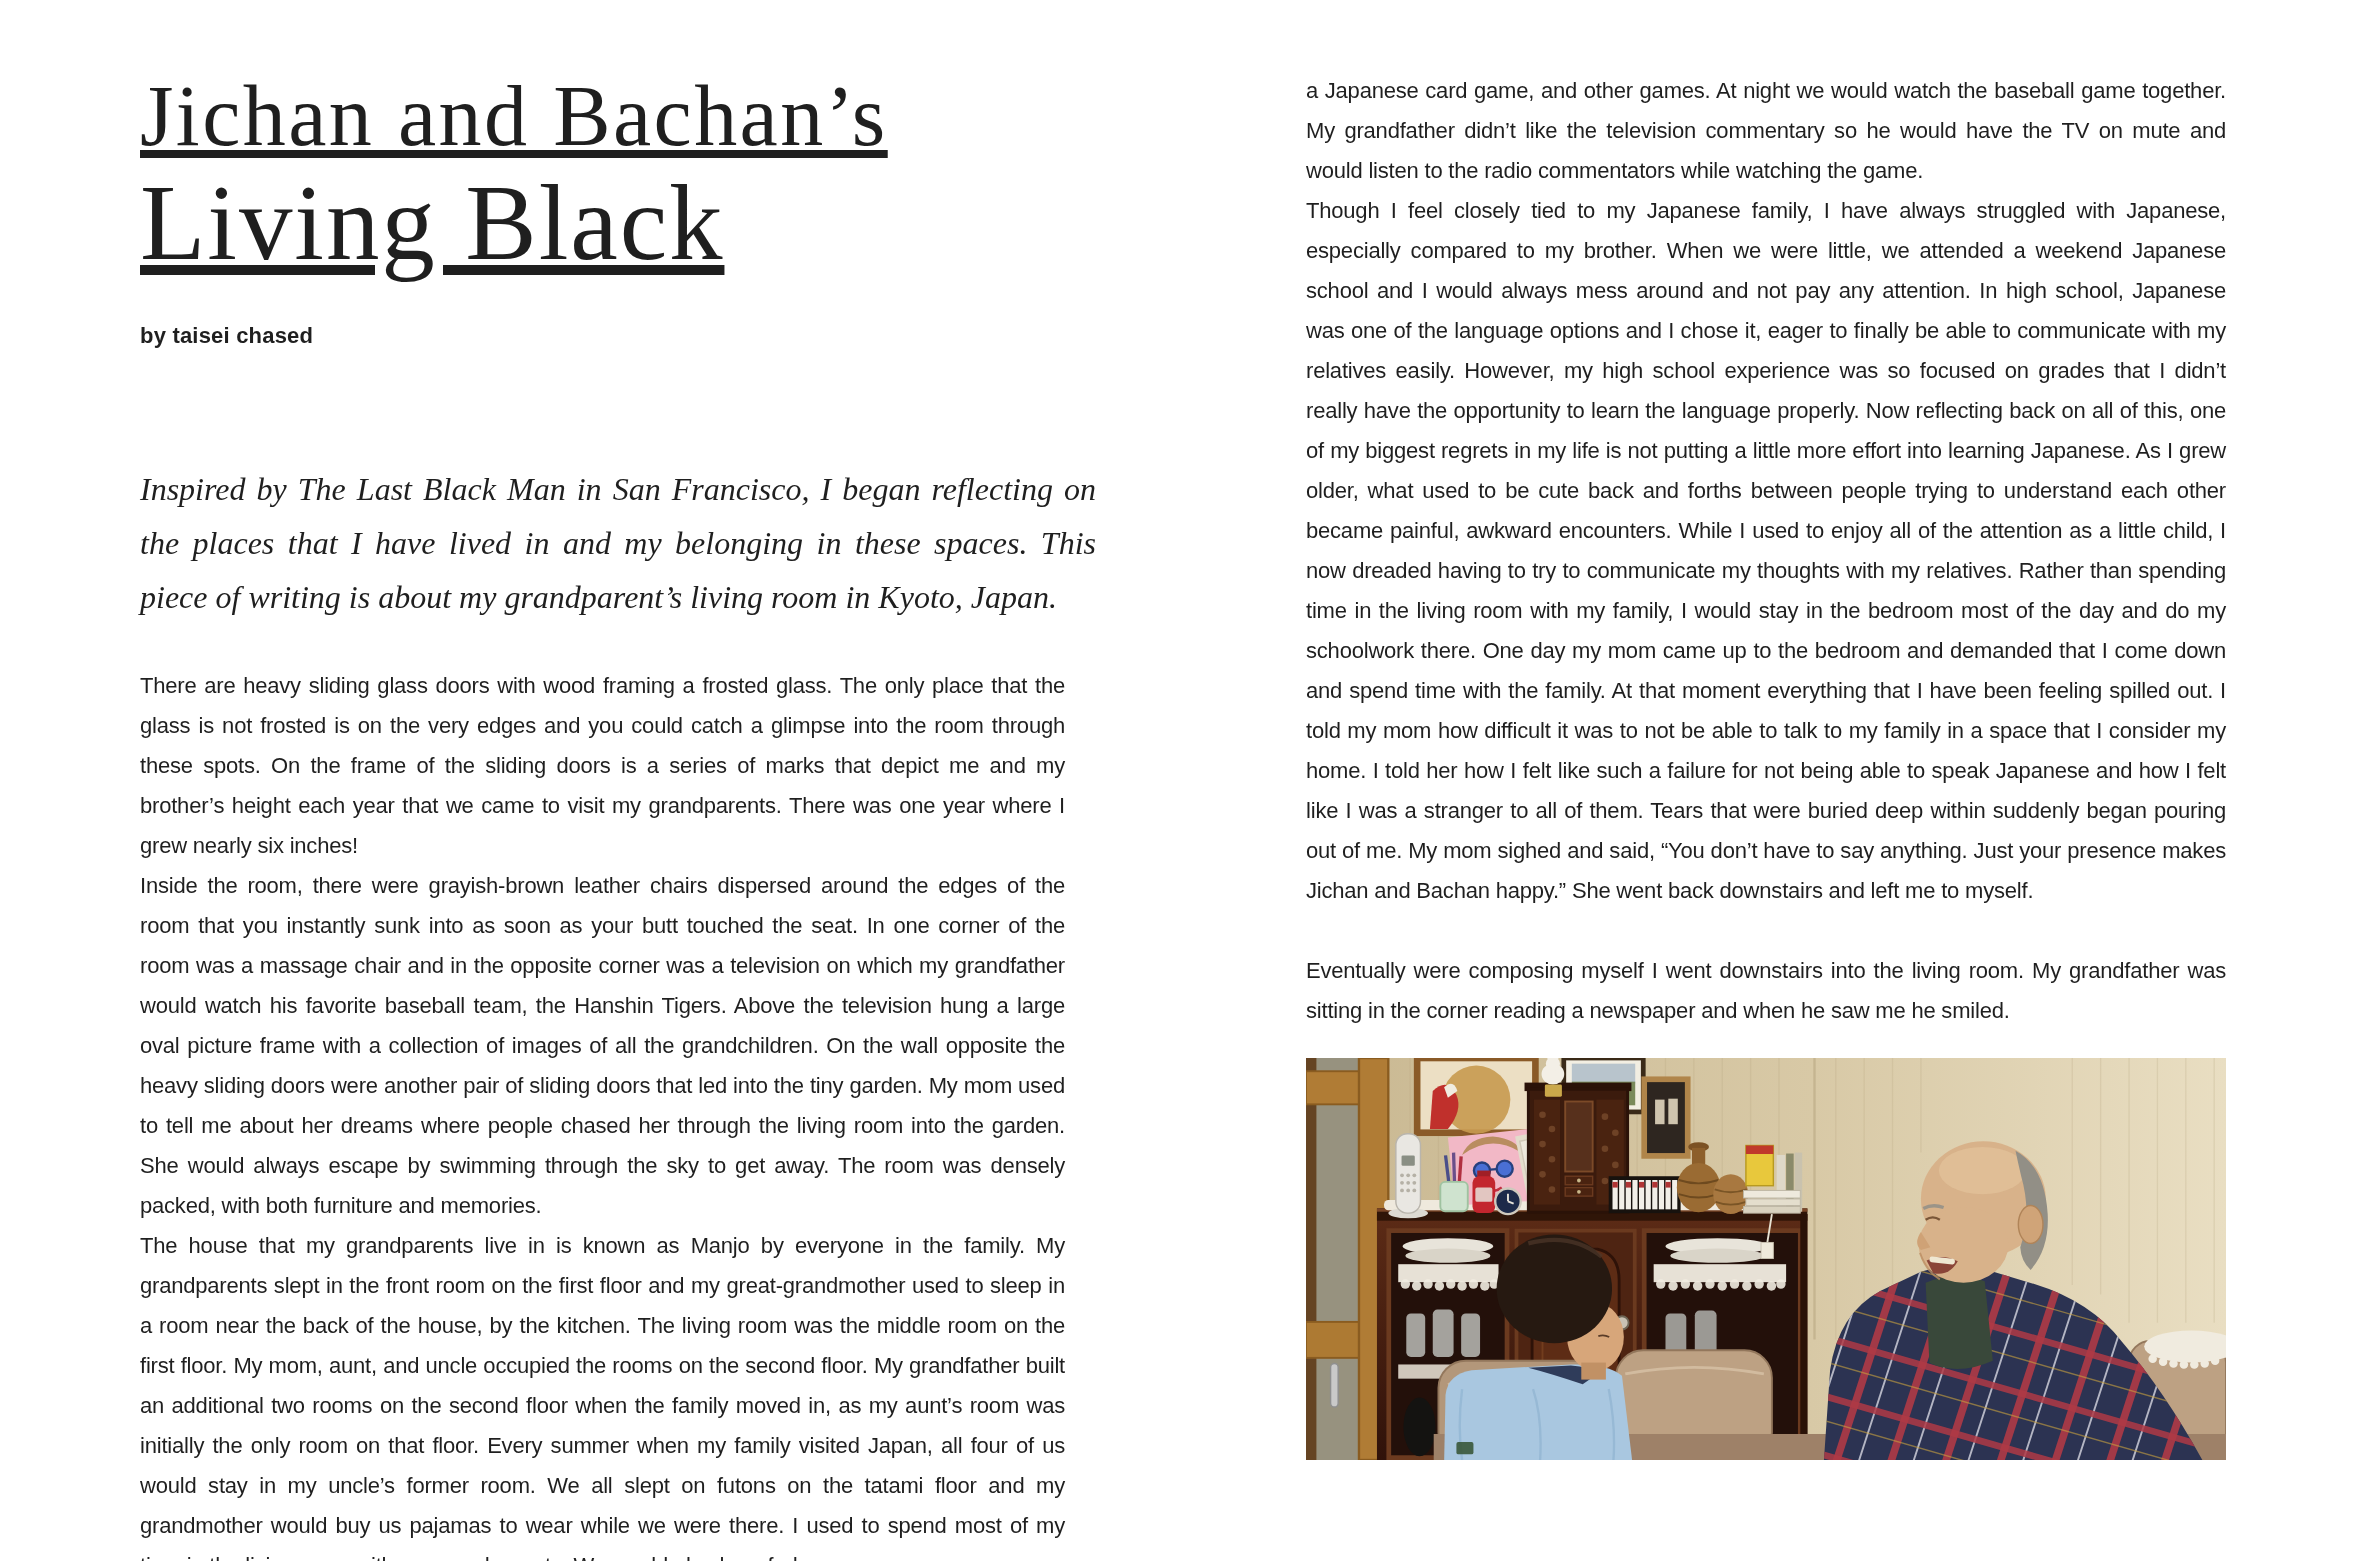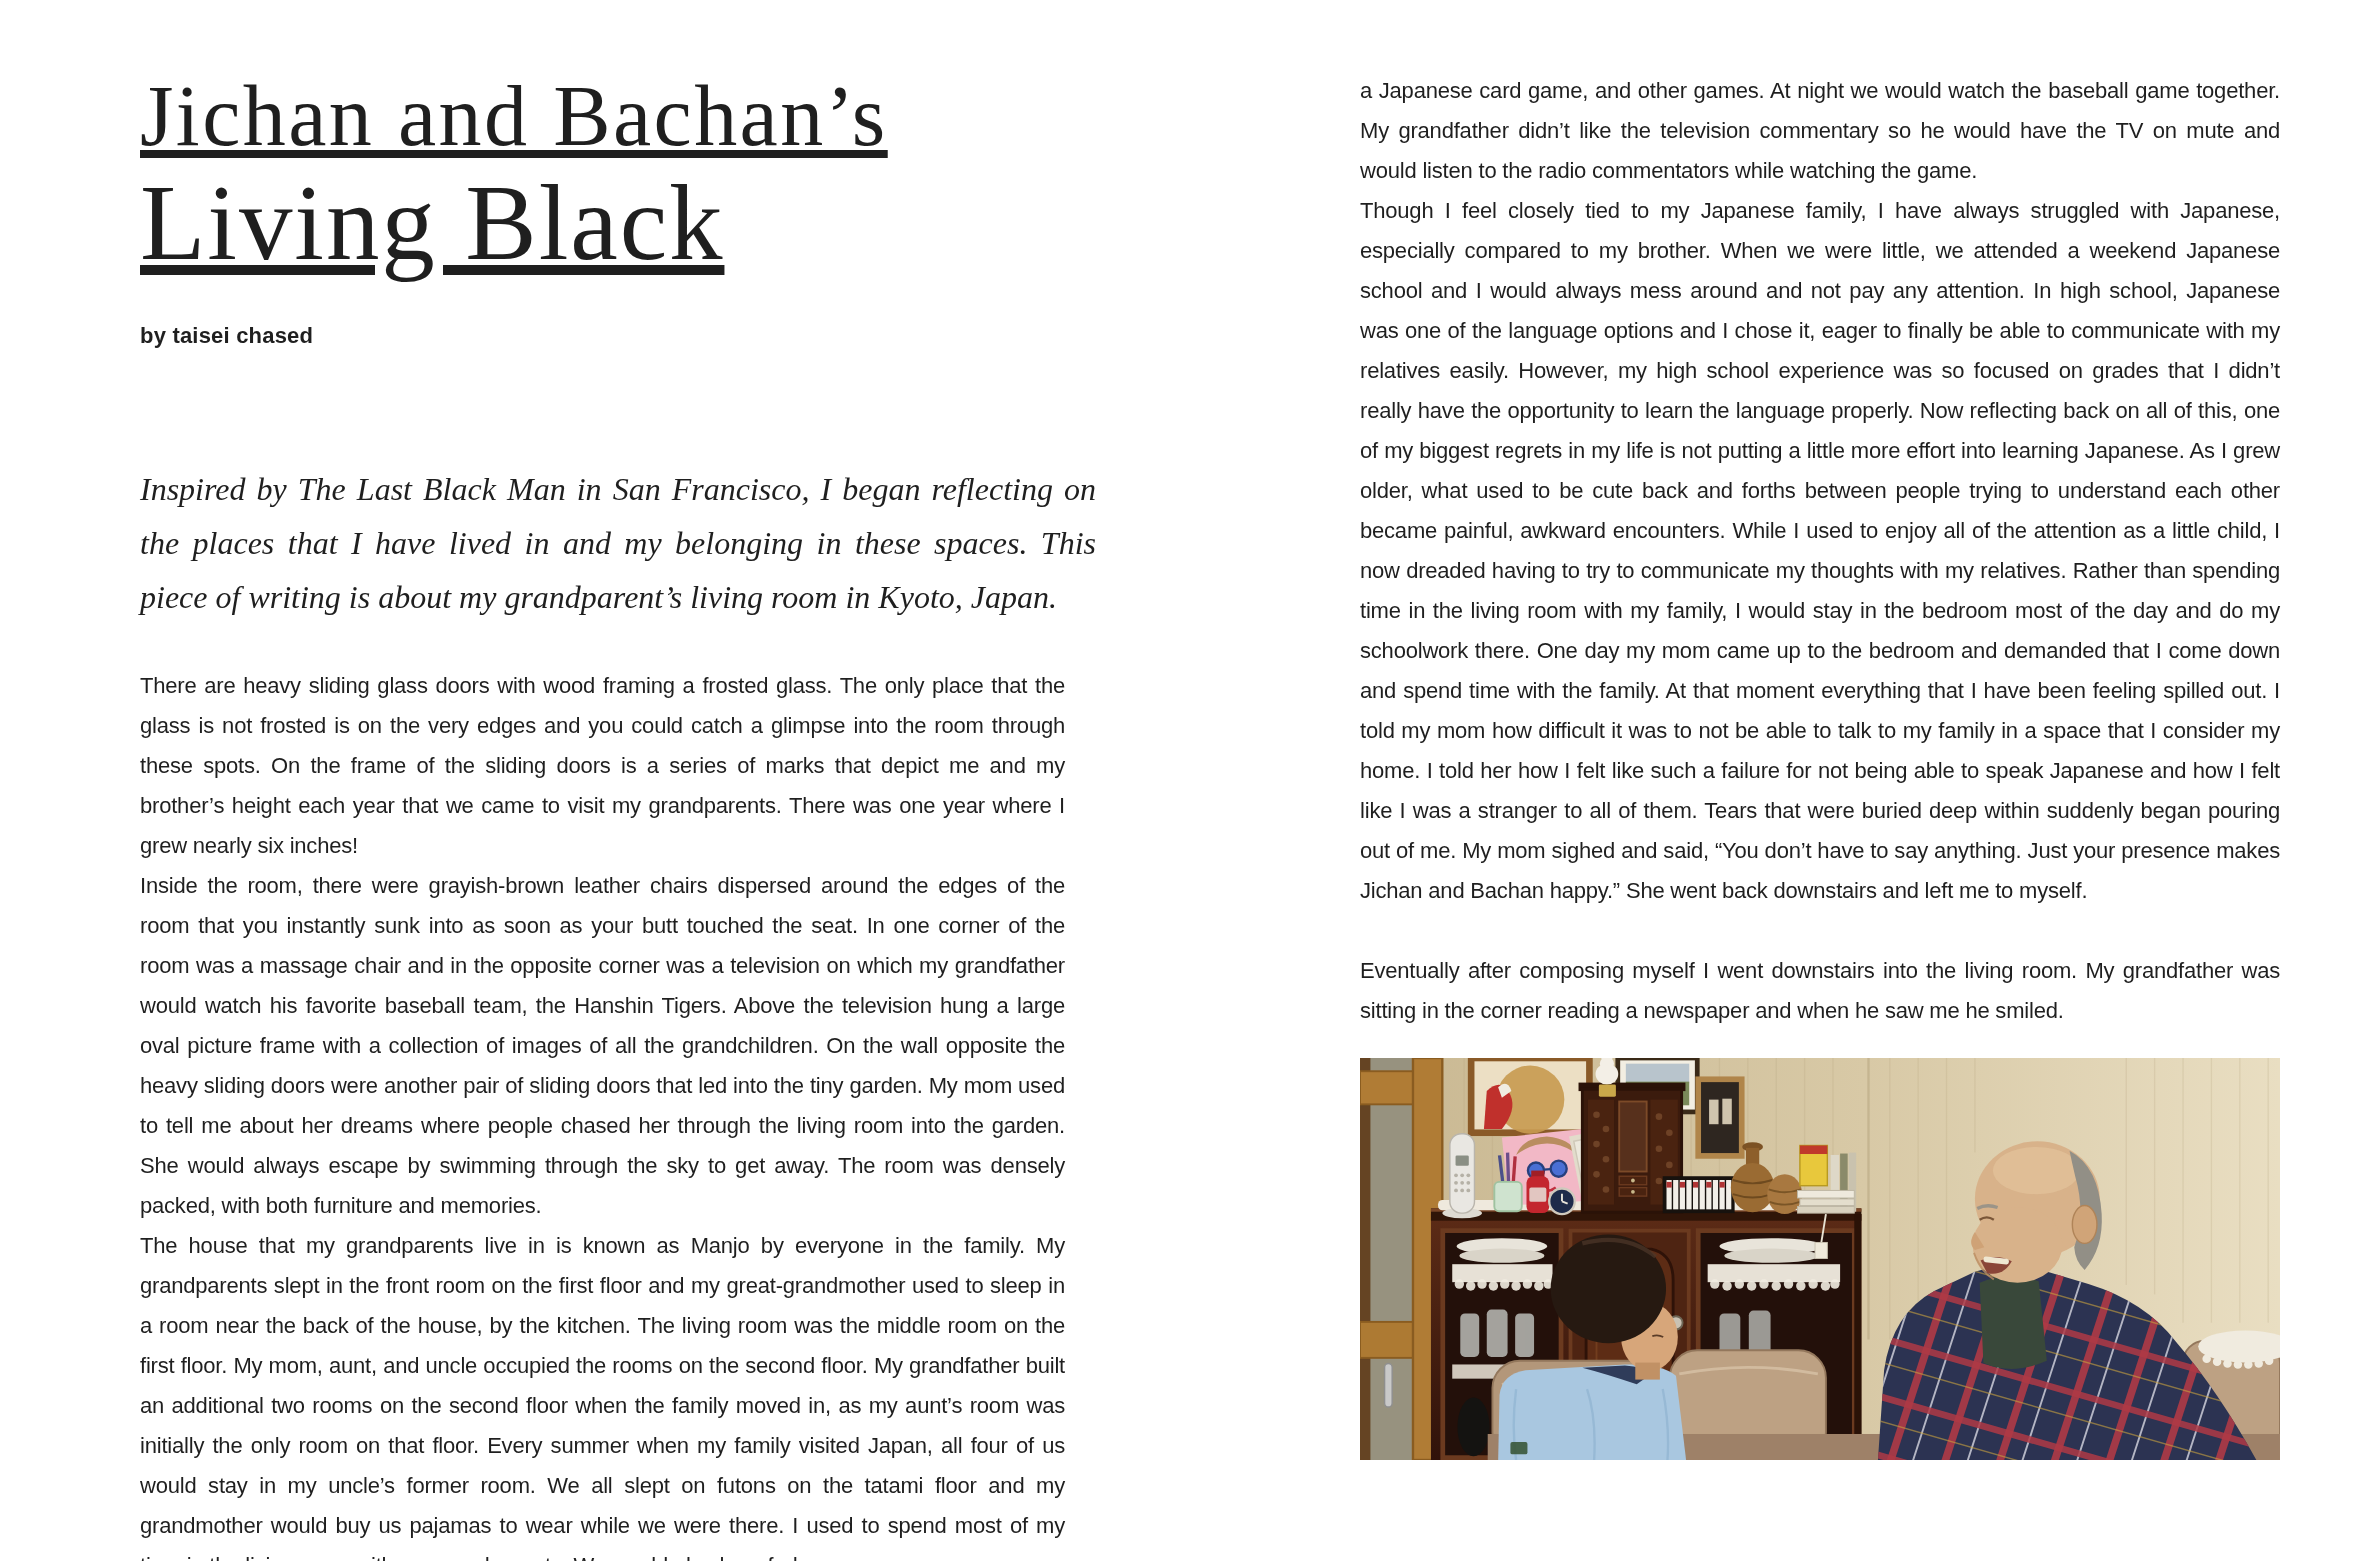--- a/index.html
+++ b/index.html
@@ -6,21 +6,21 @@
   .page{
     position:relative;
     width:2413px;height:1561px;
     background:var(--paper,#fff);
     color:var(--ink,#1e1e1e);
     font-family:"Liberation Sans", sans-serif;
     overflow:hidden;
   }
   .col{position:absolute;top:0;}
   .col-left{left:140px;width:925px;}
-  .col-right{left:1360px;width:920px;}
+  .col-right{left:1306px;width:920px;}
 
   h1{margin:0;padding:0;font-weight:400;font-family:"Liberation Serif", serif;text-decoration:underline;}
   .t1{display:block;font-size:86px;line-height:1.04;letter-spacing:2.4px;margin-top:72px;}
   .t2{display:block;font-size:107px;line-height:1.16;letter-spacing:1.9px;}
 
   .byline{margin-top:37px;font-size:22px;font-weight:700;letter-spacing:0.2px;}
 
   .intro{
     margin:113px 0 0 0;
     width:956px;
@@ -61,21 +61,21 @@
       <p>There are heavy sliding glass doors with wood framing a frosted glass. The only place that the glass is not frosted is on the very edges and you could catch a glimpse into the room through these spots. On the frame of the sliding doors is a series of marks that depict me and my brother’s height each year that we came to visit my grandparents. There was one year where I grew nearly six inches!</p>
       <p>Inside the room, there were grayish-brown leather chairs dispersed around the edges of the room that you instantly sunk into as soon as your butt touched the seat. In one corner of the room was a massage chair and in the opposite corner was a television on which my grandfather would watch his favorite baseball team, the Hanshin Tigers. Above the television hung a large oval picture frame with a collection of images of all the grandchildren. On the wall opposite the heavy sliding doors were another pair of sliding doors that led into the tiny garden. My mom used to tell me about her dreams where people chased her through the living room into the garden. She would always escape by swimming through the sky to get away. The room was densely packed, with both furniture and memories.</p>
       <p>The house that my grandparents live in is known as Manjo by everyone in the family. My grandparents slept in the front room on the first floor and my great-grandmother used to sleep in a room near the back of the house, by the kitchen. The living room was the middle room on the first floor. My mom, aunt, and uncle occupied the rooms on the second floor. My grandfather built an additional two rooms on the second floor when the family moved in, as my aunt’s room was initially the only room on that floor. Every summer when my family visited Japan, all four of us would stay in my uncle’s former room. We all slept on futons on the tatami floor and my grandmother would buy us pajamas to wear while we were there. I used to spend most of my time in the living room with my grandparents. We would play hanafuda,</p>
     </div>
   </div>
 
   <div class="col col-right">
     <div class="body">
       <p>a Japanese card game, and other games. At night we would watch the baseball game together. My grandfather didn’t like the television commentary so he would have the TV on mute and would listen to the radio commentators while watching the game.</p>
       <p>Though I feel closely tied to my Japanese family, I have always struggled with Japanese, especially compared to my brother. When we were little, we attended a weekend Japanese school and I would always mess around and not pay any attention. In high school, Japanese was one of the language options and I chose it, eager to finally be able to communicate with my relatives easily. However, my high school experience was so focused on grades that I didn’t really have the opportunity to learn the language properly. Now reflecting back on all of this, one of my biggest regrets in my life is not putting a little more effort into learning Japanese. As I grew older, what used to be cute back and forths between people trying to understand each other became painful, awkward encounters. While I used to enjoy all of the attention as a little child, I now dreaded having to try to communicate my thoughts with my relatives. Rather than spending time in the living room with my family, I would stay in the bedroom most of the day and do my schoolwork there. One day my mom came up to the bedroom and demanded that I come down and spend time with the family. At that moment everything that I have been feeling spilled out. I told my mom how difficult it was to not be able to talk to my family in a space that I consider my home. I told her how I felt like such a failure for not being able to speak Japanese and how I felt like I was a stranger to all of them. Tears that were buried deep within suddenly began pouring out of me. My mom sighed and said, “You don’t have to say anything. Just your presence makes Jichan and Bachan happy.” She went back downstairs and left me to myself.</p>
-      <p class="final">Eventually after composing myself I went downstairs into the living room. My grandfather was sitting in the corner reading a newspaper and when he saw me he smiled.</p>
+      <p class="final">Eventually were composing myself I went downstairs into the living room. My grandfather was sitting in the corner reading a newspaper and when he saw me he smiled.</p>
     </div>
 
     <figure class="photo">
       <svg viewBox="0 0 1945 850" preserveAspectRatio="none" aria-hidden="true">
         <defs>
           <linearGradient id="wallGrad" x1="0" y1="0" x2="1" y2="0">
             <stop offset="0" stop-color="#c9b892"></stop>
             <stop offset="0.55" stop-color="#d8c9a6"></stop>
             <stop offset="1" stop-color="#e9dec2"></stop>
           </linearGradient>

